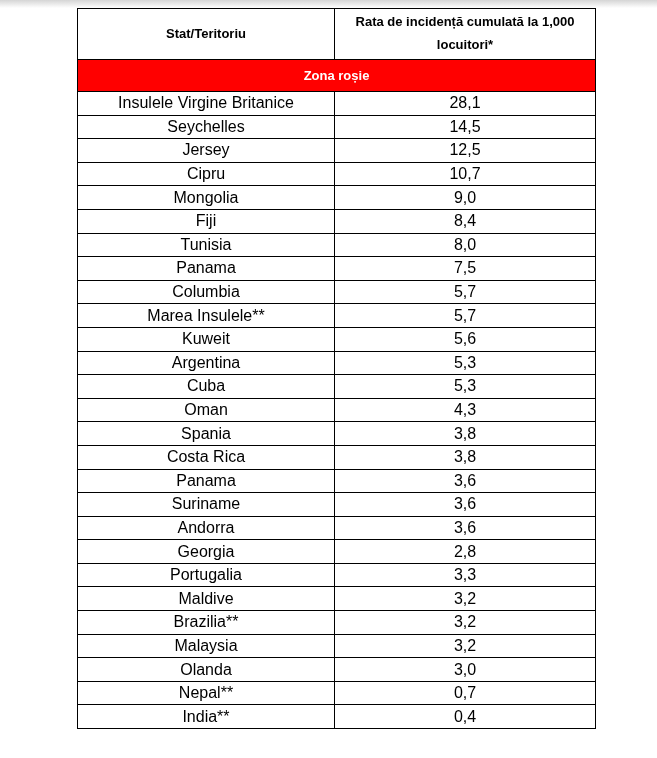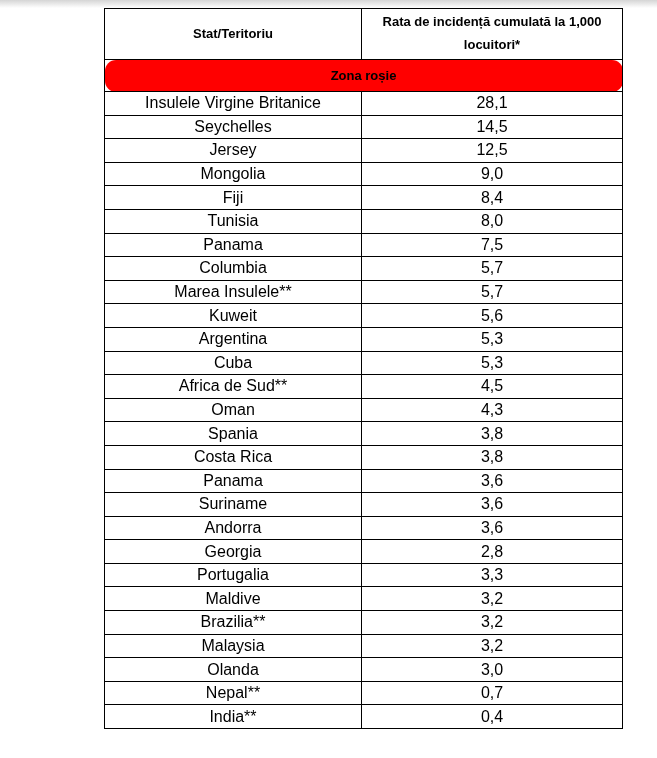--- a/index.html
+++ b/index.html
@@ -19,21 +19,21 @@
     position: absolute;
     top: 0;
     left: 0;
     width: 657px;
     height: 8px;
     background: linear-gradient(#d5d5d5, #ffffff);
   }
   .table-wrap {
     position: absolute;
     top: 8px;
-    left: 104px;
+    left: 77px;
   }
   table.incidence-table {
     border-collapse: collapse;
     table-layout: fixed;
     width: 518px;
   }
   col.state-col { width: 257px; }
   col.rate-col  { width: 261px; }
   th, td {
     border: 1px solid #000000;
@@ -71,35 +71,39 @@
     <colgroup>
       <col class="state-col">
       <col class="rate-col">
     </colgroup>
     <thead>
       <tr>
         <th class="col-header">Stat/Teritoriu</th>
         <th class="col-header">Rata de incidență cumulată la 1,000 locuitori*</th>
       </tr>
       <tr class="zone-row">
-        <td colspan="2" style="background: rgb(255, 0, 0); color: #000000; border-radius: 11px;">Zona roșie</td>
+        <td colspan="2" style="background: rgb(255, 0, 0); color: #ffffff;">Zona roșie</td>
       </tr>
     </thead>
     <tbody>
         <tr class="data-row">
           <td>Insulele Virgine Britanice</td>
           <td>28,1</td>
         </tr>
         <tr class="data-row">
           <td>Seychelles</td>
           <td>14,5</td>
         </tr>
         <tr class="data-row">
           <td>Jersey</td>
           <td>12,5</td>
+        </tr>
+        <tr class="data-row">
+          <td>Cipru</td>
+          <td>10,7</td>
         </tr>
         <tr class="data-row">
           <td>Mongolia</td>
           <td>9,0</td>
         </tr>
         <tr class="data-row">
           <td>Fiji</td>
           <td>8,4</td>
         </tr>
         <tr class="data-row">
@@ -122,24 +126,20 @@
           <td>Kuweit</td>
           <td>5,6</td>
         </tr>
         <tr class="data-row">
           <td>Argentina</td>
           <td>5,3</td>
         </tr>
         <tr class="data-row">
           <td>Cuba</td>
           <td>5,3</td>
-        </tr>
-        <tr class="data-row">
-          <td>Africa de Sud**</td>
-          <td>4,5</td>
         </tr>
         <tr class="data-row">
           <td>Oman</td>
           <td>4,3</td>
         </tr>
         <tr class="data-row">
           <td>Spania</td>
           <td>3,8</td>
         </tr>
         <tr class="data-row">

